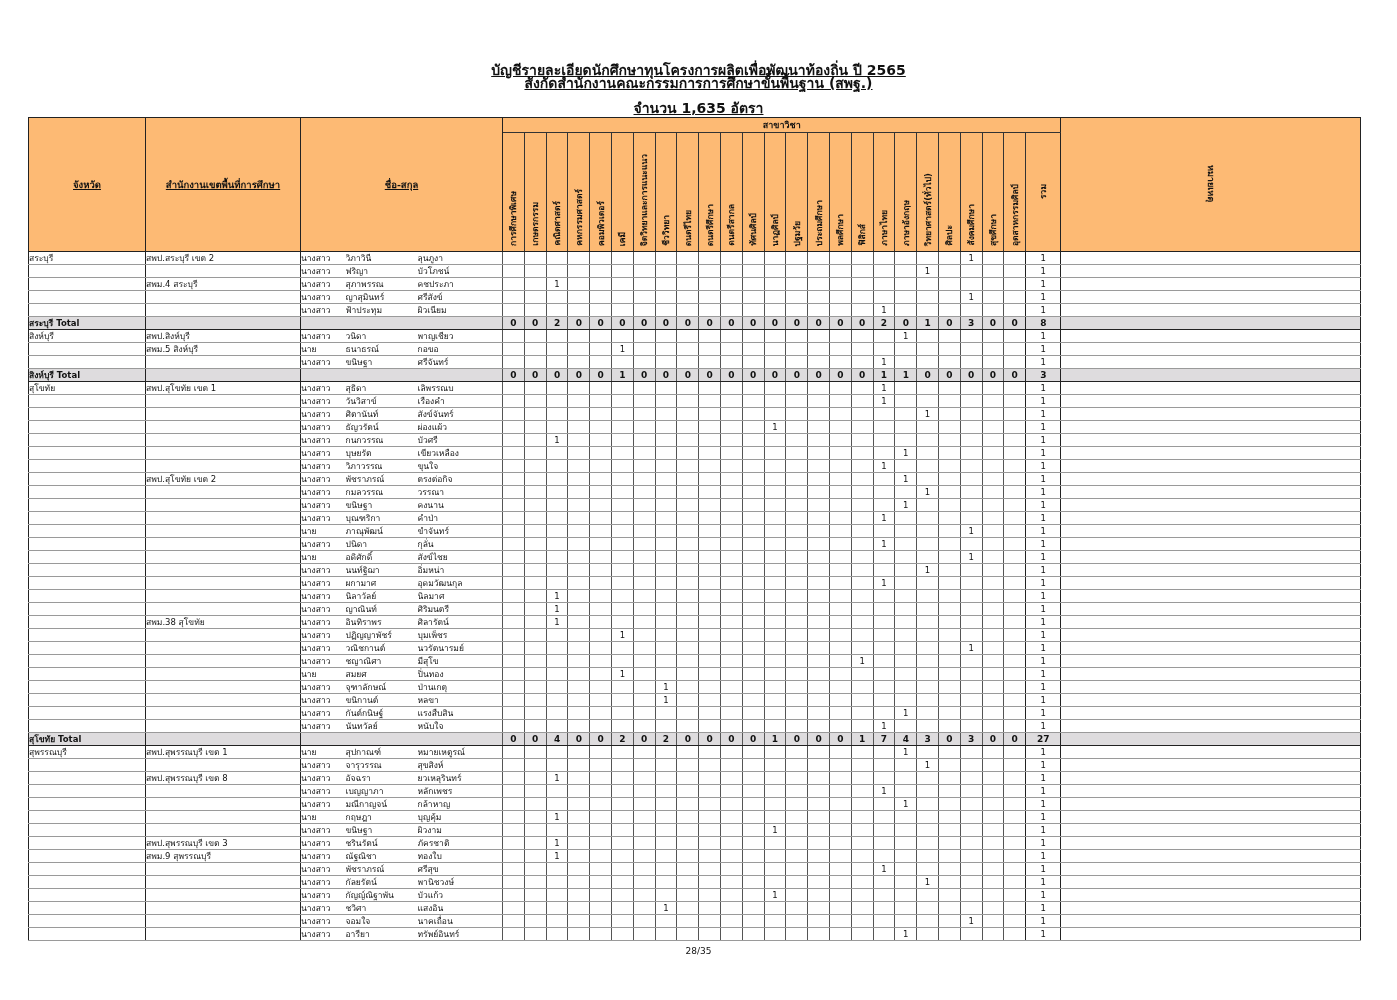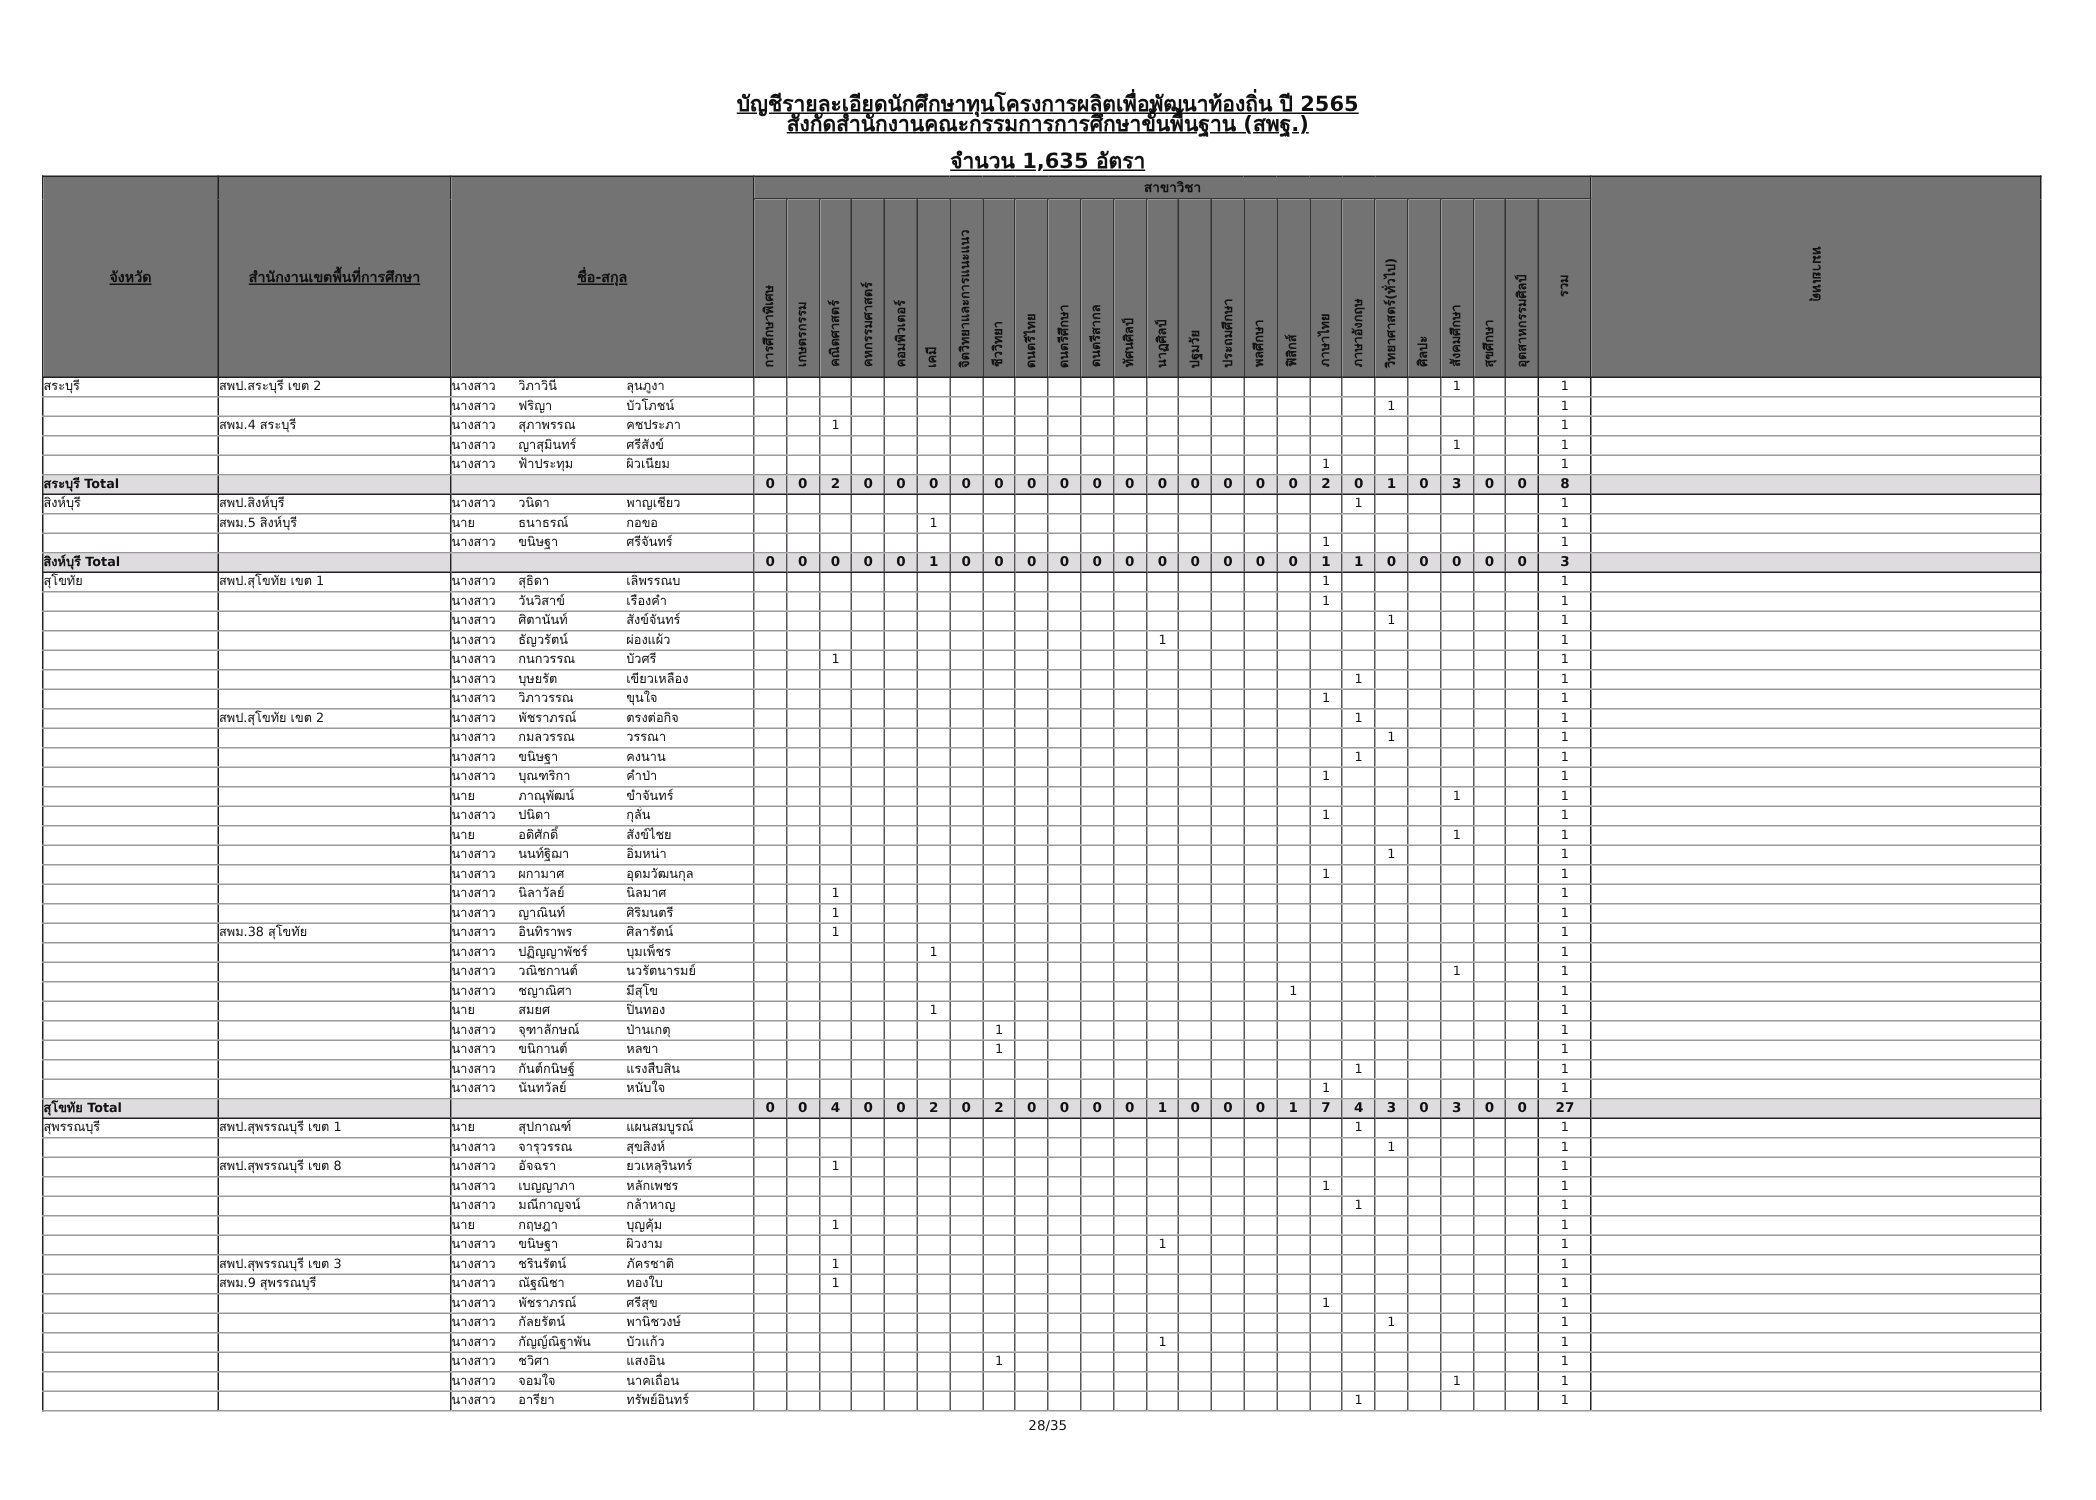--- a/index.html
+++ b/index.html
@@ -3,21 +3,21 @@
 <meta charset="utf-8">
 <style>
   html, body { margin:0; padding:0; background:#ffffff; }
   body { width:1397px; height:1000px; position:relative; overflow:hidden; font-family:"DejaVu Sans", sans-serif; color:#111; }
   .title { position:absolute; left:0; width:1397px; text-align:center; font-weight:bold; font-size:14px; line-height:12px;text-decoration:underline; }
   #t1 { top:64px; }
   #t2 { top:77px; }
   #t3 { top:90px;margin-top:12px; }
   table.sheet { position:absolute; left:28px; top:117px; border-collapse:collapse; table-layout:fixed; width:1332px; font-size:8.5px; }
   table.sheet td, table.sheet th { padding:0; overflow:hidden; white-space:nowrap; }
-  th { background:#737373; font-weight:bold; border:1.5px solid #222; }
+  th { background:#fdba74; font-weight:bold; border:1.5px solid #222; }
   th.group { height:11px; font-size:9px; text-align:center; border-bottom:1px solid #333; }
   th.subj { height:118px; vertical-align:bottom; border-left:1px solid #333; border-right:1px solid #333; }
   th.subj .rot { writing-mode:vertical-rl; transform:rotate(180deg); font-size:8.5px; padding:3px 0; display:inline-block; }
   th.big { font-size:9.5px;text-decoration:underline; }
   td { height:12px; line-height:12px; border-bottom:1px solid #9a9a9a; }
   td.c-prov, td.c-off { border-left:1.5px solid #222; padding-left:2px; }
   td.c-pre { border-left:1.5px solid #222; padding-left:2px; }
   td.c-num { text-align:center; border-left:1px solid #555; }
   td.c-sum { text-align:center; border-left:1.5px solid #222; }
   td.c-rem { border-left:1.5px solid #222; border-right:1.5px solid #222; }
@@ -1349,21 +1349,21 @@
         <td class="c-num">0</td>
         <td class="c-num">0</td>
         <td class="c-sum">27</td>
         <td class="c-rem"></td>
       </tr>
       <tr>
         <td class="c-prov">สุพรรณบุรี</td>
         <td class="c-off">สพป.สุพรรณบุรี เขต 1</td>
         <td class="c-pre">นาย</td>
         <td>สุปกาณฑ์</td>
-        <td>แผนสมบูรณ์</td>
+        <td>หมายเหตูรณ์</td>
         <td class="c-num"></td>
         <td class="c-num"></td>
         <td class="c-num"></td>
         <td class="c-num"></td>
         <td class="c-num"></td>
         <td class="c-num"></td>
         <td class="c-num"></td>
         <td class="c-num"></td>
         <td class="c-num"></td>
         <td class="c-num"></td>

